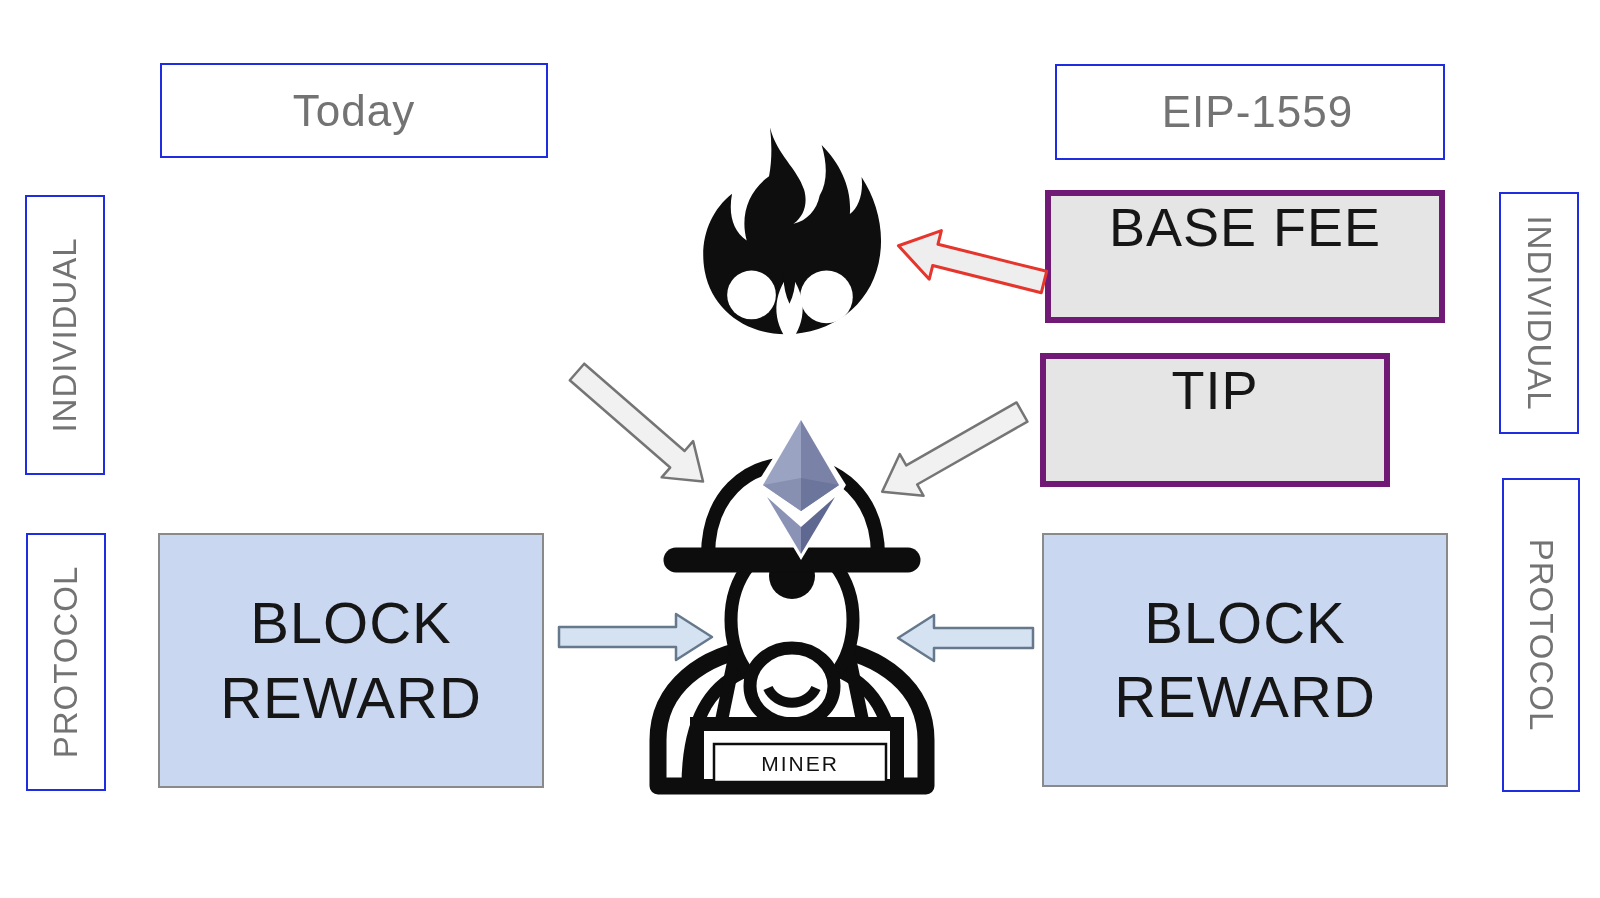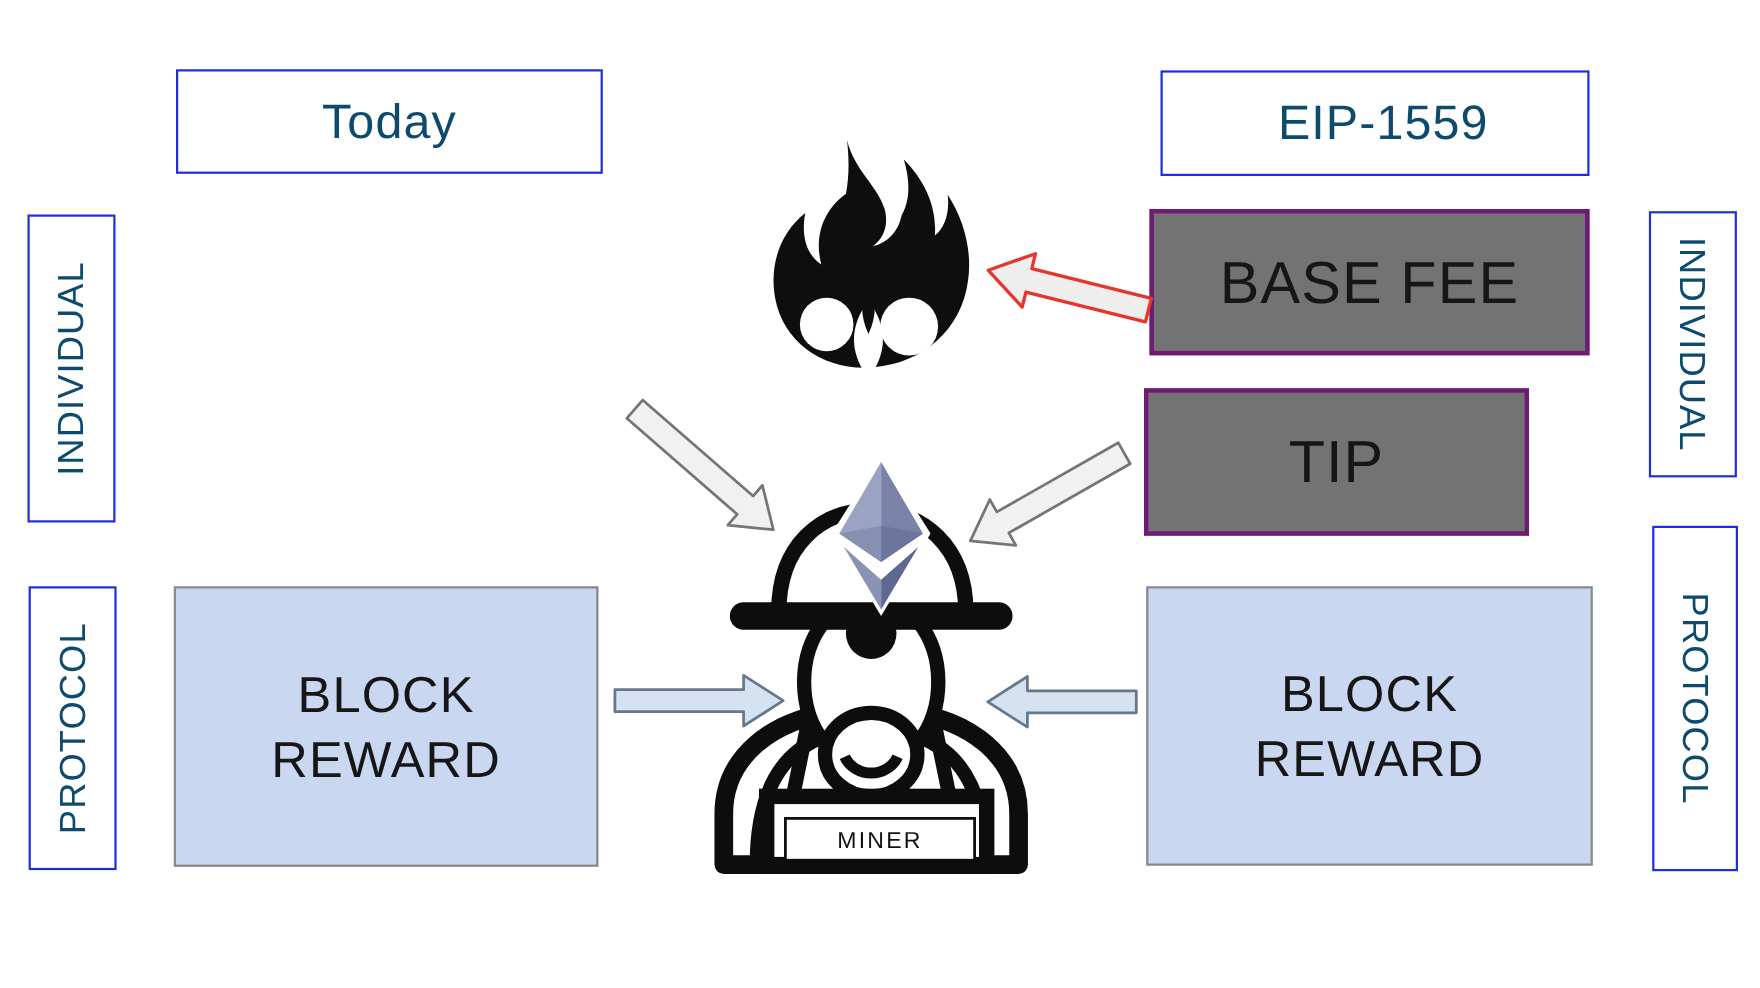--- a/index.html
+++ b/index.html
@@ -2,35 +2,35 @@
 <html><head>
 <meta charset="utf-8">
 <style>
   html,body{margin:0;padding:0;background:#ffffff;}
   body{width:1600px;height:898px;overflow:hidden;font-family:"Liberation Sans",sans-serif;}
   #stage{position:relative;width:1600px;height:898px;background:#fff;}
 
   .abs{position:absolute;box-sizing:border-box;}
 
   
-  .bluebox{border:2px solid #1f2de0;background:#fff;color:#0c4a6e;
+  .bluebox{border:2px solid #1f2de0;background:#fff;color:#737373;
            display:flex;align-items:center;justify-content:center;}
   .title{font-size:44px;letter-spacing:1px;}
   .vlabel{font-size:33px;letter-spacing:1px;white-space:nowrap;}
   .rot-left{transform:rotate(-90deg);}
   .rot-right{transform:rotate(90deg);}
 
   
-  .graybox{background:#737373;border:4px solid #701a75;color:#161616;
-           display:flex;align-items:center;justify-content:center;text-align:center;}
+  .graybox{background:#e5e5e5;border:6px solid #701a75;color:#161616;
+           display:flex;align-items:flex-start;justify-content:center;text-align:center;}
   .blueFill{background:#c9d7f1;border:2px solid #8a8a8a;color:#161616;
            display:flex;align-items:center;justify-content:center;text-align:center;}
   .big{font-size:58px;letter-spacing:1px;}
   .mid{font-size:54px;letter-spacing:1px;}
-  .tworow{line-height:1.28;font-size:46px;letter-spacing:1px;}
+  .tworow{line-height:1.28;font-size:58px;letter-spacing:1px;}
 
   
   #today-box{left:160px;top:63px;width:388px;height:95px;}
   #eip-box{left:1055px;top:64px;width:390px;height:96px;padding-left:15px;}
   #l-individual{left:25px;top:195px;width:80px;height:280px;}
   #l-protocol{left:26px;top:533px;width:80px;height:258px;}
   #r-individual{left:1499px;top:192px;width:80px;height:242px;}
   #r-protocol{left:1502px;top:478px;width:78px;height:314px;}
   #fees-box{left:160px;top:190px;width:385px;height:288px;}
   #l-block-reward{left:158px;top:533px;width:386px;height:255px;}

